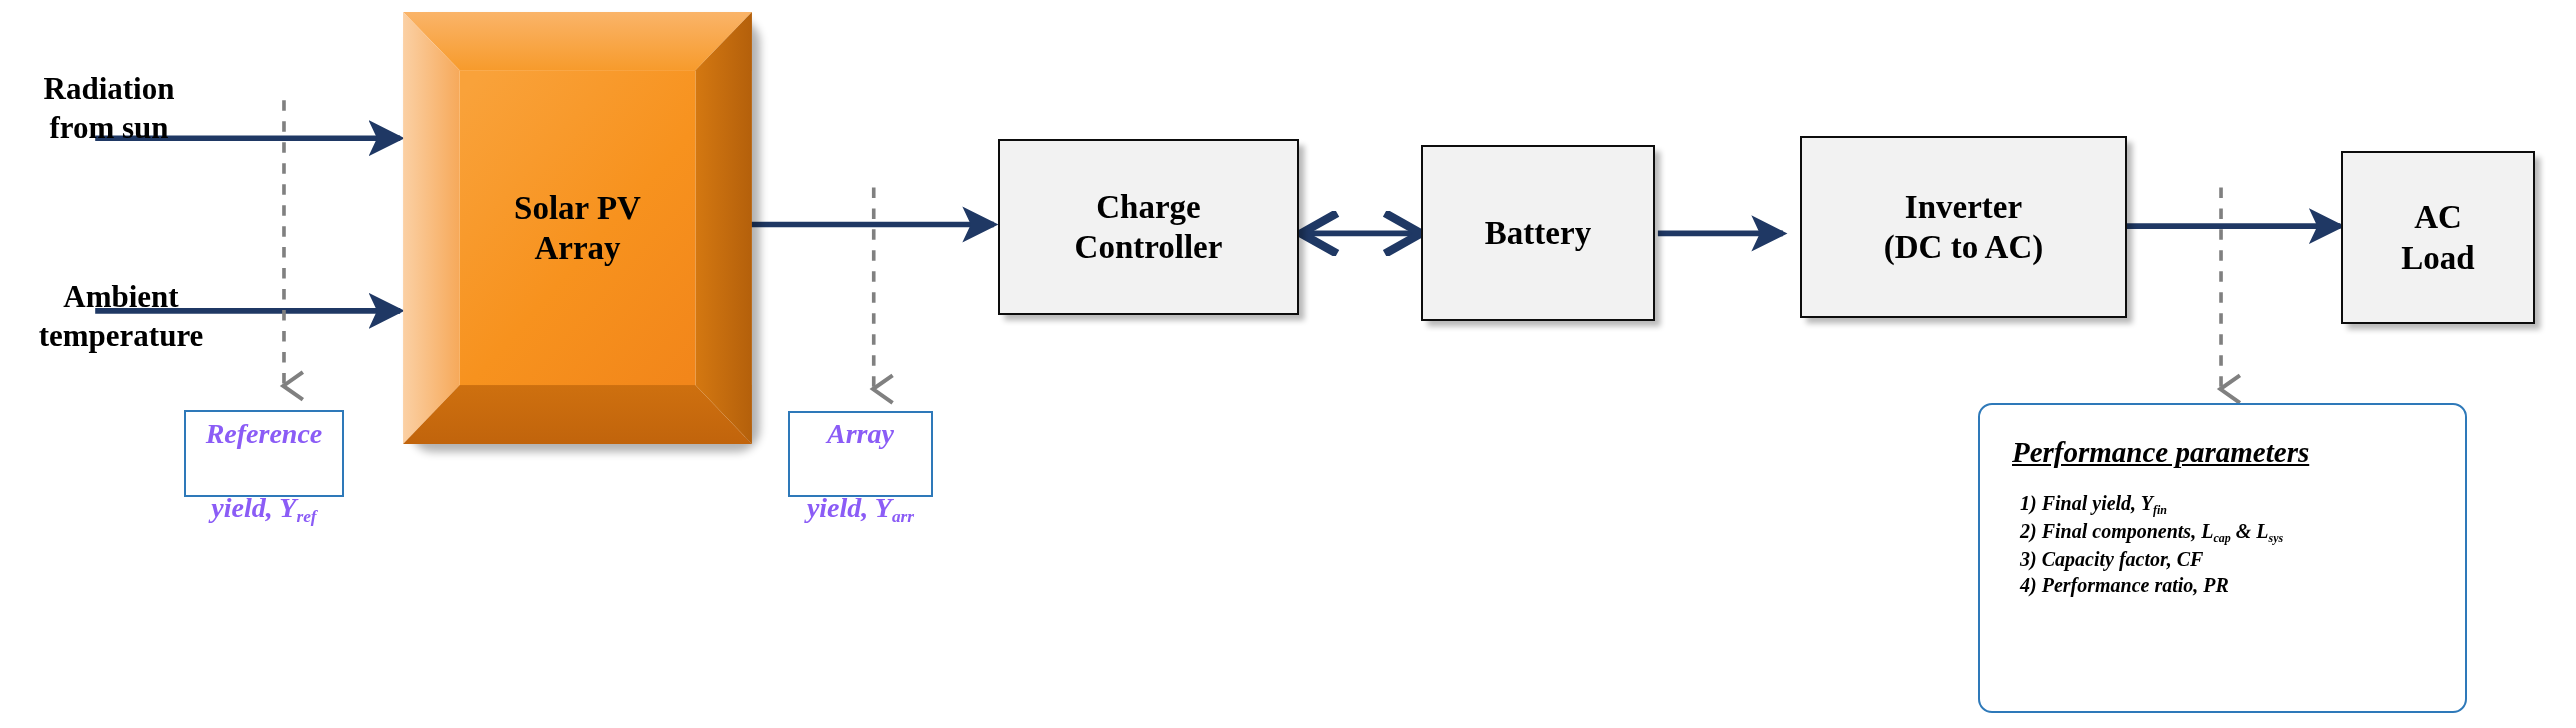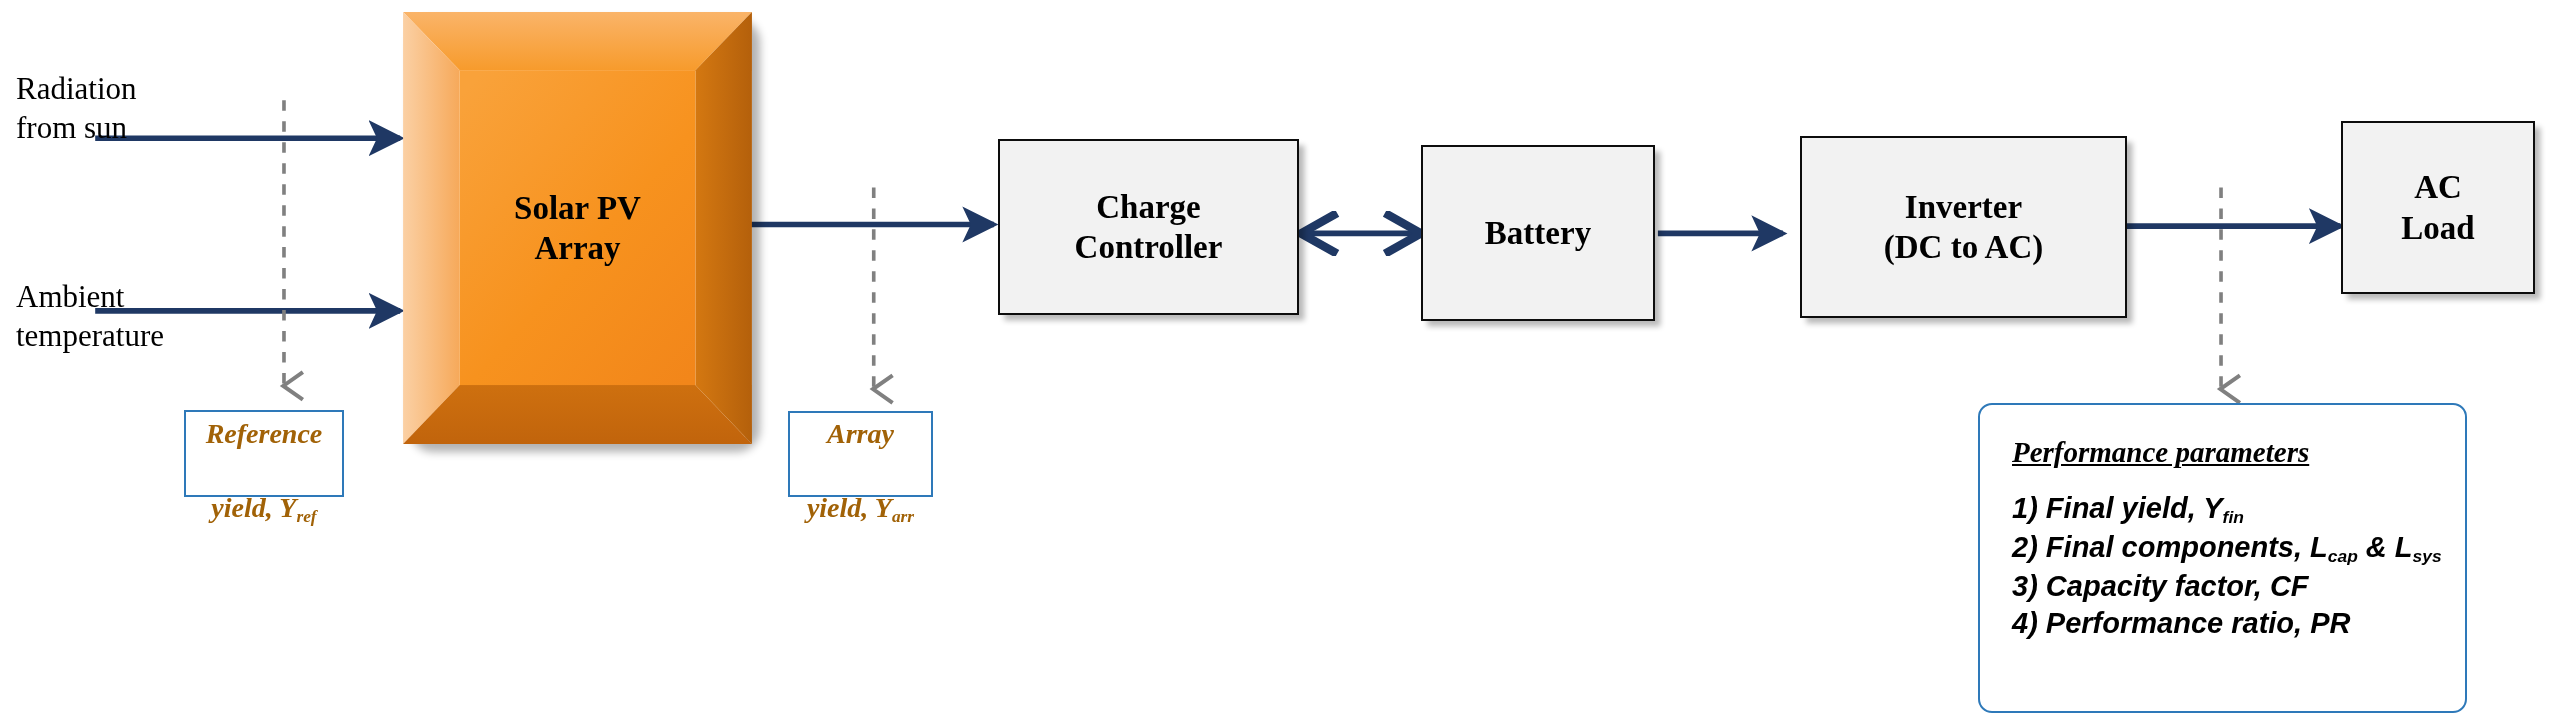--- a/index.html
+++ b/index.html
@@ -19,21 +19,22 @@
   }
 
   
   .input-label {
     position: absolute;
     font-family: "Liberation Serif", "DejaVu Serif", serif;
     font-size: 31px;
     line-height: 1.25;
     color: #000000;
     white-space: pre-line;
-    text-align: left;
+    text-align: center;
+    font-weight: bold;
   }
 
   
   .proc-box {
     position: absolute;
     background: #F2F2F2;
     border: 2.4px solid #0d0d0d;
     box-shadow: 5.6px 5.6px 5.6px rgba(0,0,0,0.28);
     display: flex;
     align-items: center;
@@ -80,21 +81,21 @@
     display: flex;
     align-items: center;
     justify-content: center;
   }
   .callout-text {
     font-family: "Liberation Serif", "DejaVu Serif", serif;
     font-style: italic;
     font-weight: bold;
     font-size: 28px;
     line-height: 1.32;
-    color: #a16207;
+    color: #8b5cf6;
     text-align: center;
     white-space: pre-line;
   }
   .callout-text sub {
     font-size: 0.62em;
     vertical-align: -0.28em;
     font-style: italic;
     font-weight: bold;
   }
 
@@ -111,27 +112,28 @@
     font-style: italic;
     font-weight: bold;
     font-size: 29px;
     color: #000000;
     text-decoration: underline;
     display: inline-block;
     margin-bottom: 21px;
   }
   .perf-list { margin: 0; padding: 0; list-style: none; }
   .perf-list li {
-    font-family: Liberation Sans, sans-serif;
+    font-family: Liberation Serif, serif;
     font-style: italic;
     font-weight: bold;
-    font-size: 29px;
+    font-size: 20px;
     line-height: 1.30;
     color: #000000;
     white-space: nowrap;
+    margin-left: 8px;
   }
   .perf-list li sub {
     font-size: 0.60em;
     vertical-align: -0.30em;
   }
 
   
   #connectors {
     position: absolute;
     left: 0; top: 0;
@@ -248,21 +250,21 @@
   <div class="proc-box" style="left:998px; top:139px; width:301px; height:176px;">
     <span class="proc-label">Charge
 Controller</span>
   </div>
 
   <div class="proc-box" style="left:1800px; top:136px; width:327px; height:182px;">
     <span class="proc-label">Inverter
 (DC to AC)</span>
   </div>
 
-  <div class="proc-box" style="left:2341px; top:121px; width:194px; height:173px;">
+  <div class="proc-box" style="left:2341px; top:151px; width:194px; height:173px;">
     <span class="proc-label">AC
 Load</span>
   </div>
 
   <div class="callout" style="left:184px; top:410px; width:160px; height:87px;">
     <div class="callout-text">
       <span>Reference</span><br>
       <span>yield, Y</span><sub>ref</sub>
     </div>
   </div>

